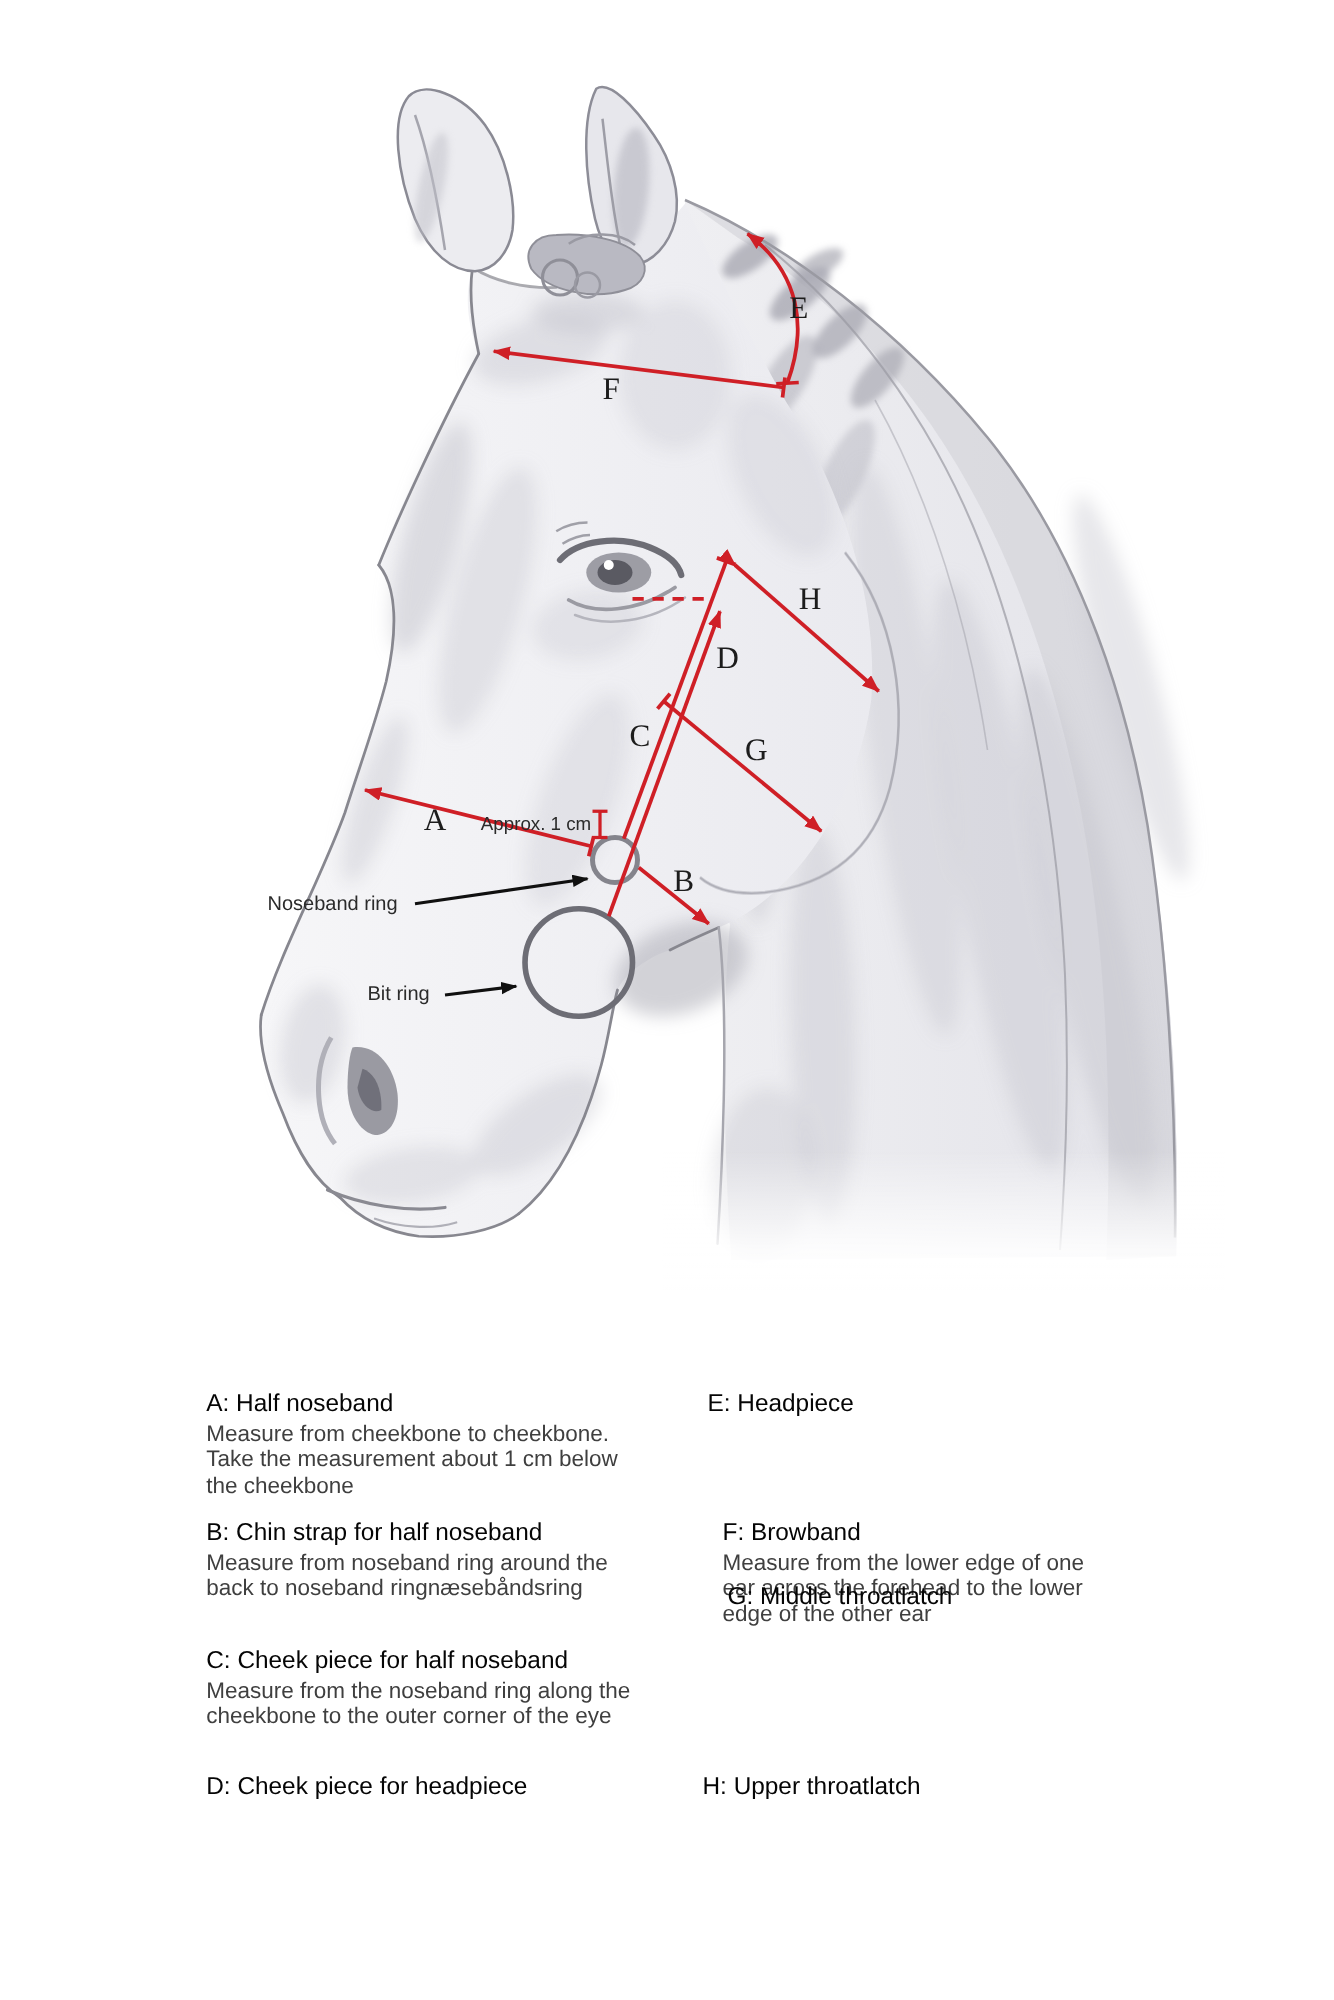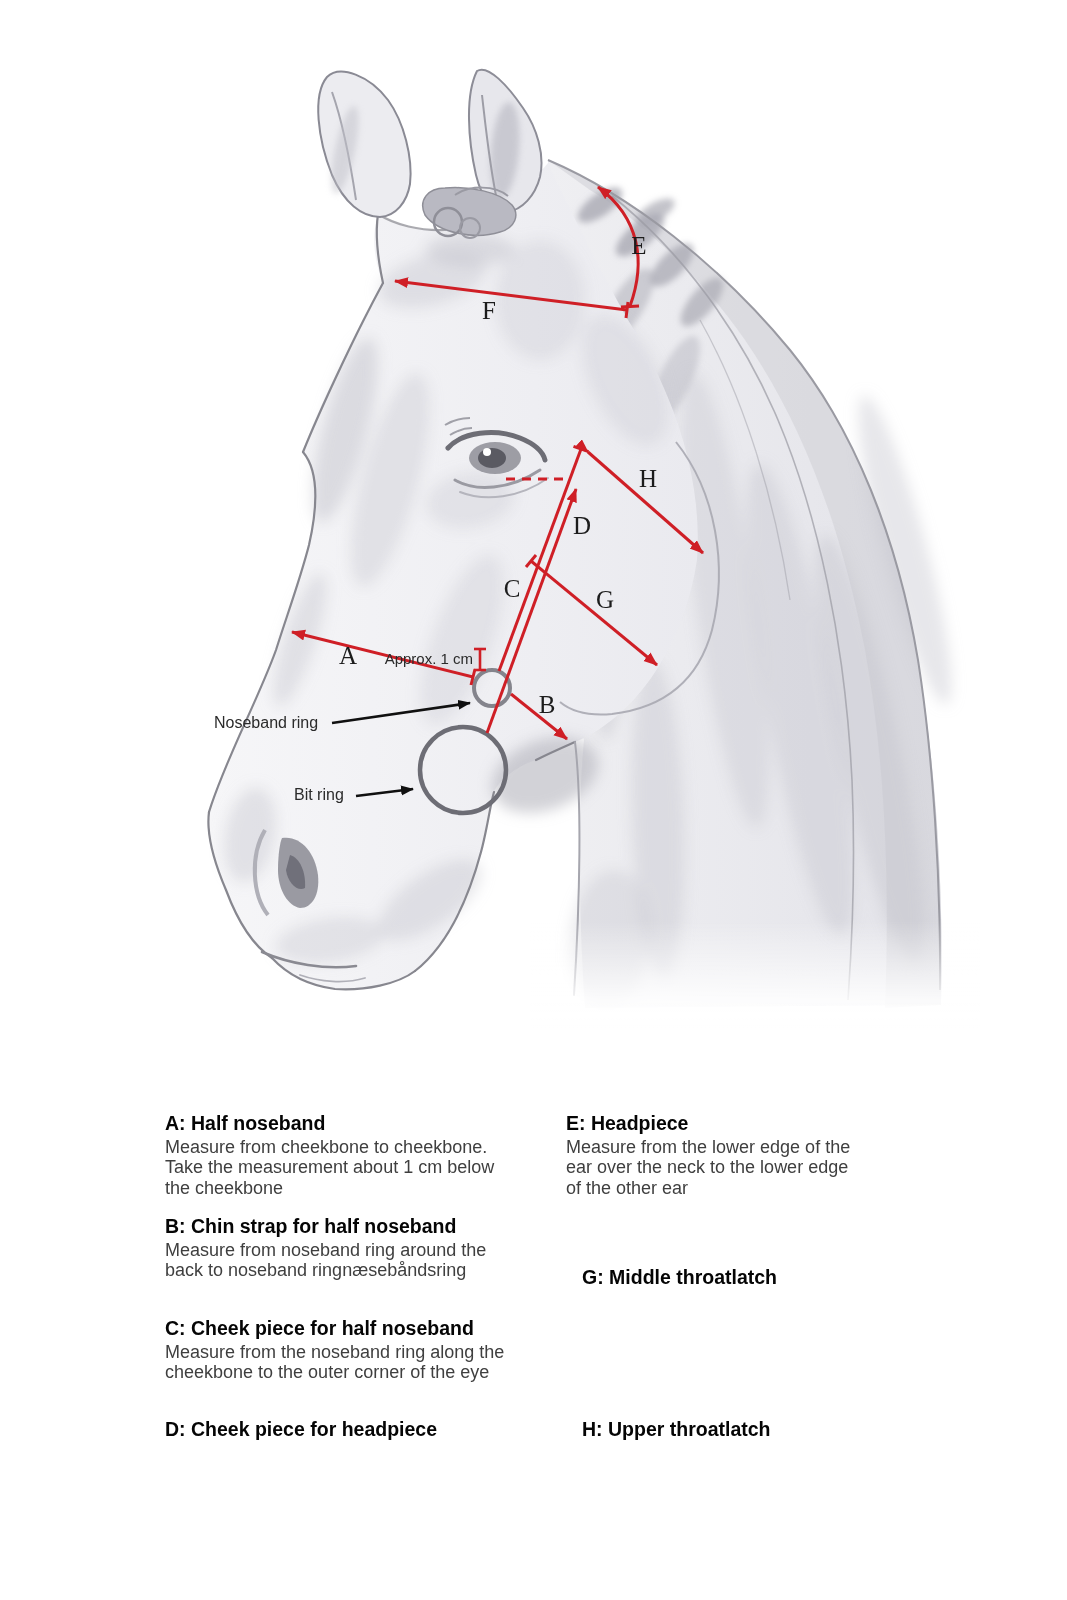--- a/index.html
+++ b/index.html
@@ -3,21 +3,21 @@
 <meta charset="utf-8">
 <style>
   html,body{margin:0;padding:0;background:#ffffff;}
   #page{position:relative;width:1067px;height:1600px;background:#ffffff;overflow:hidden;
         font-family:"Liberation Sans",sans-serif;}
   #diagram-svg{position:absolute;left:0;top:0;}
   .letter{font-family:"Liberation Serif","DejaVu Serif",serif;font-size:25px;fill:#1c1c1c;}
   .small-label{font-family:"Liberation Sans",sans-serif;font-size:16px;fill:#2b2b2b;}
   .approx{font-family:"Liberation Sans",sans-serif;font-size:15px;fill:#2b2b2b;}
   .sec{position:absolute;width:370px;}
-  .sec h3{margin:0 0 3px 0;font-size:19.5px;line-height:22px;font-weight:700;color:#050505;
+  .sec h3{margin:0 0 3px 0;font-size:19.5px;line-height:22px;font-weight:400;color:#050505;
           font-family:"Liberation Sans",sans-serif;}
   .sec p{margin:0;font-size:18px;line-height:20.3px;color:#3f3f3f;white-space:pre-line;}
 </style>
 </head>
 <body>
 
 <div id="page">
 
   <svg id="diagram-svg" width="1067" height="1070" viewBox="0 0 1067 1070">
     <defs>
@@ -236,24 +236,27 @@
     <h3>C: Cheek piece for half noseband</h3>
     <p>Measure from the noseband ring along the
 cheekbone to the outer corner of the eye</p>
   </div>
   <div class="sec" style="left:165px;top:1418px">
     <h3>D: Cheek piece for headpiece</h3>
   </div>
 
   <div class="sec" style="left:566px;top:1112px">
     <h3>E: Headpiece</h3>
-    <p>Measure from the lower edge of the
-ear over the neck to the lower edge
-of the other ear</p>
+  </div>
+  <div class="sec" style="left:578px;top:1215px">
+    <h3>F: Browband</h3>
+    <p>Measure from the lower edge of one
+ear across the forehead to the lower
+edge of the other ear</p>
   </div>
   <div class="sec" style="left:582px;top:1266px">
     <h3>G: Middle throatlatch</h3>
   </div>
-  <div class="sec" style="left:582px;top:1418px">
+  <div class="sec" style="left:562px;top:1418px">
     <h3>H: Upper throatlatch</h3>
   </div>
 
 </div>
 
 </body></html>

